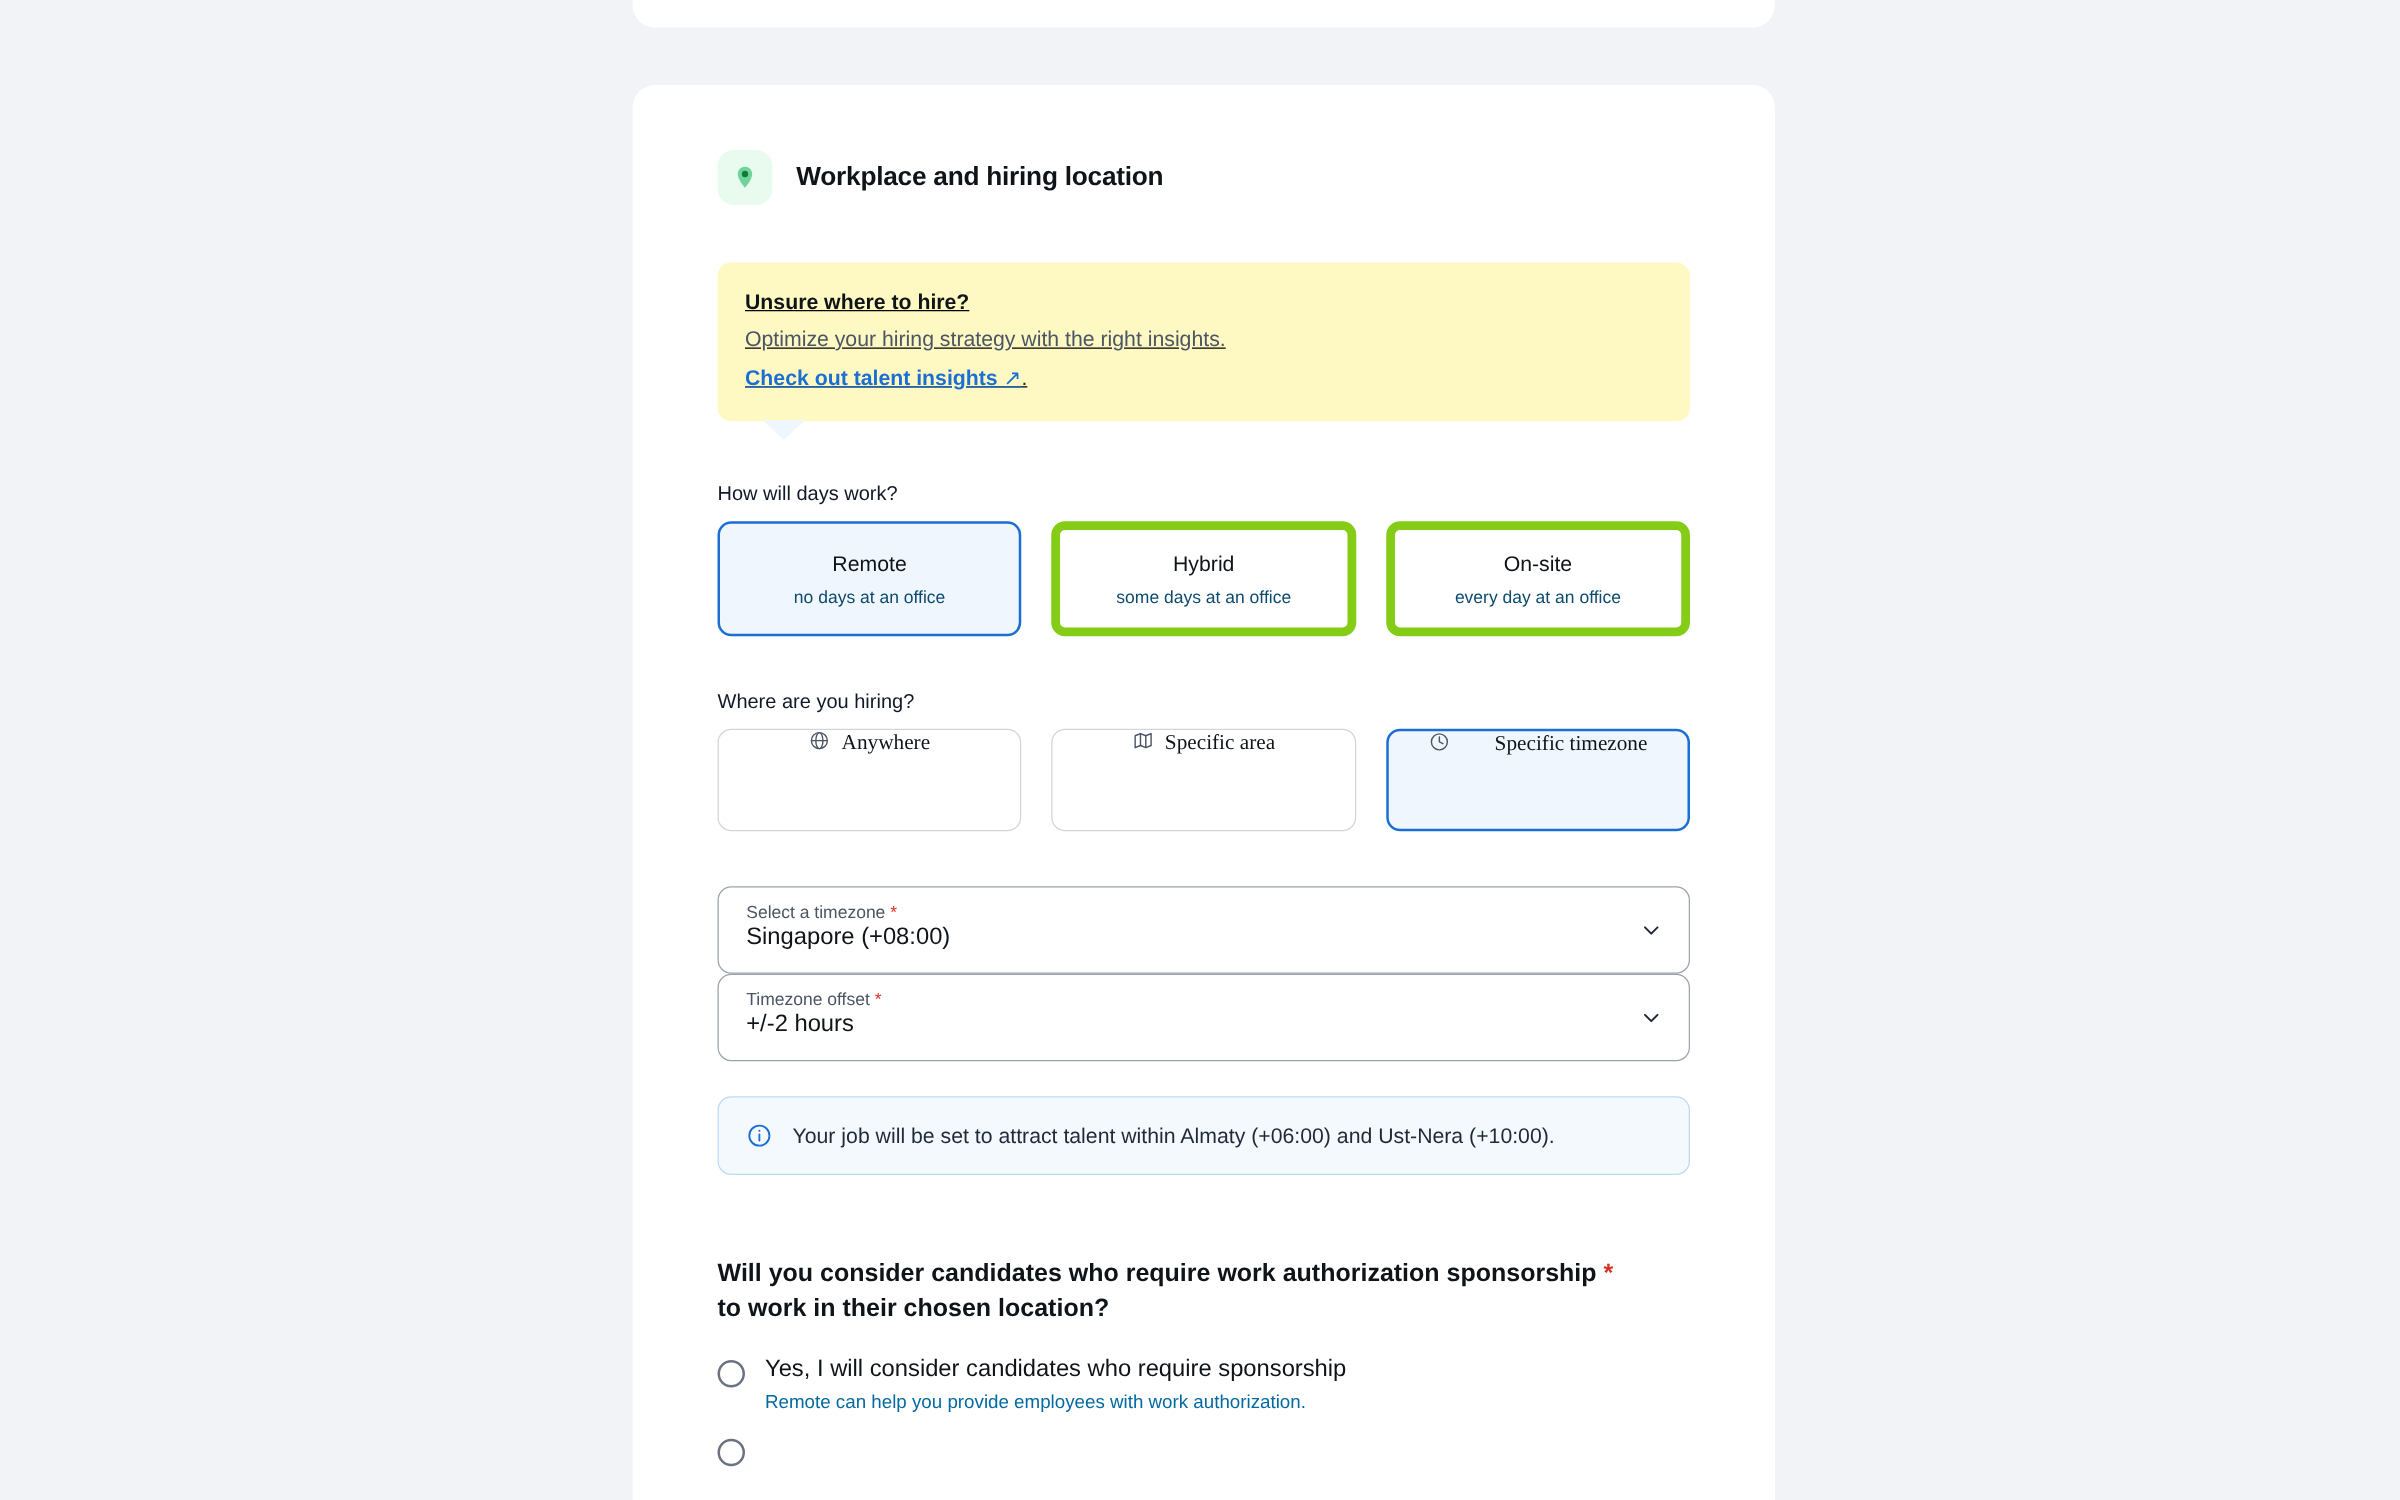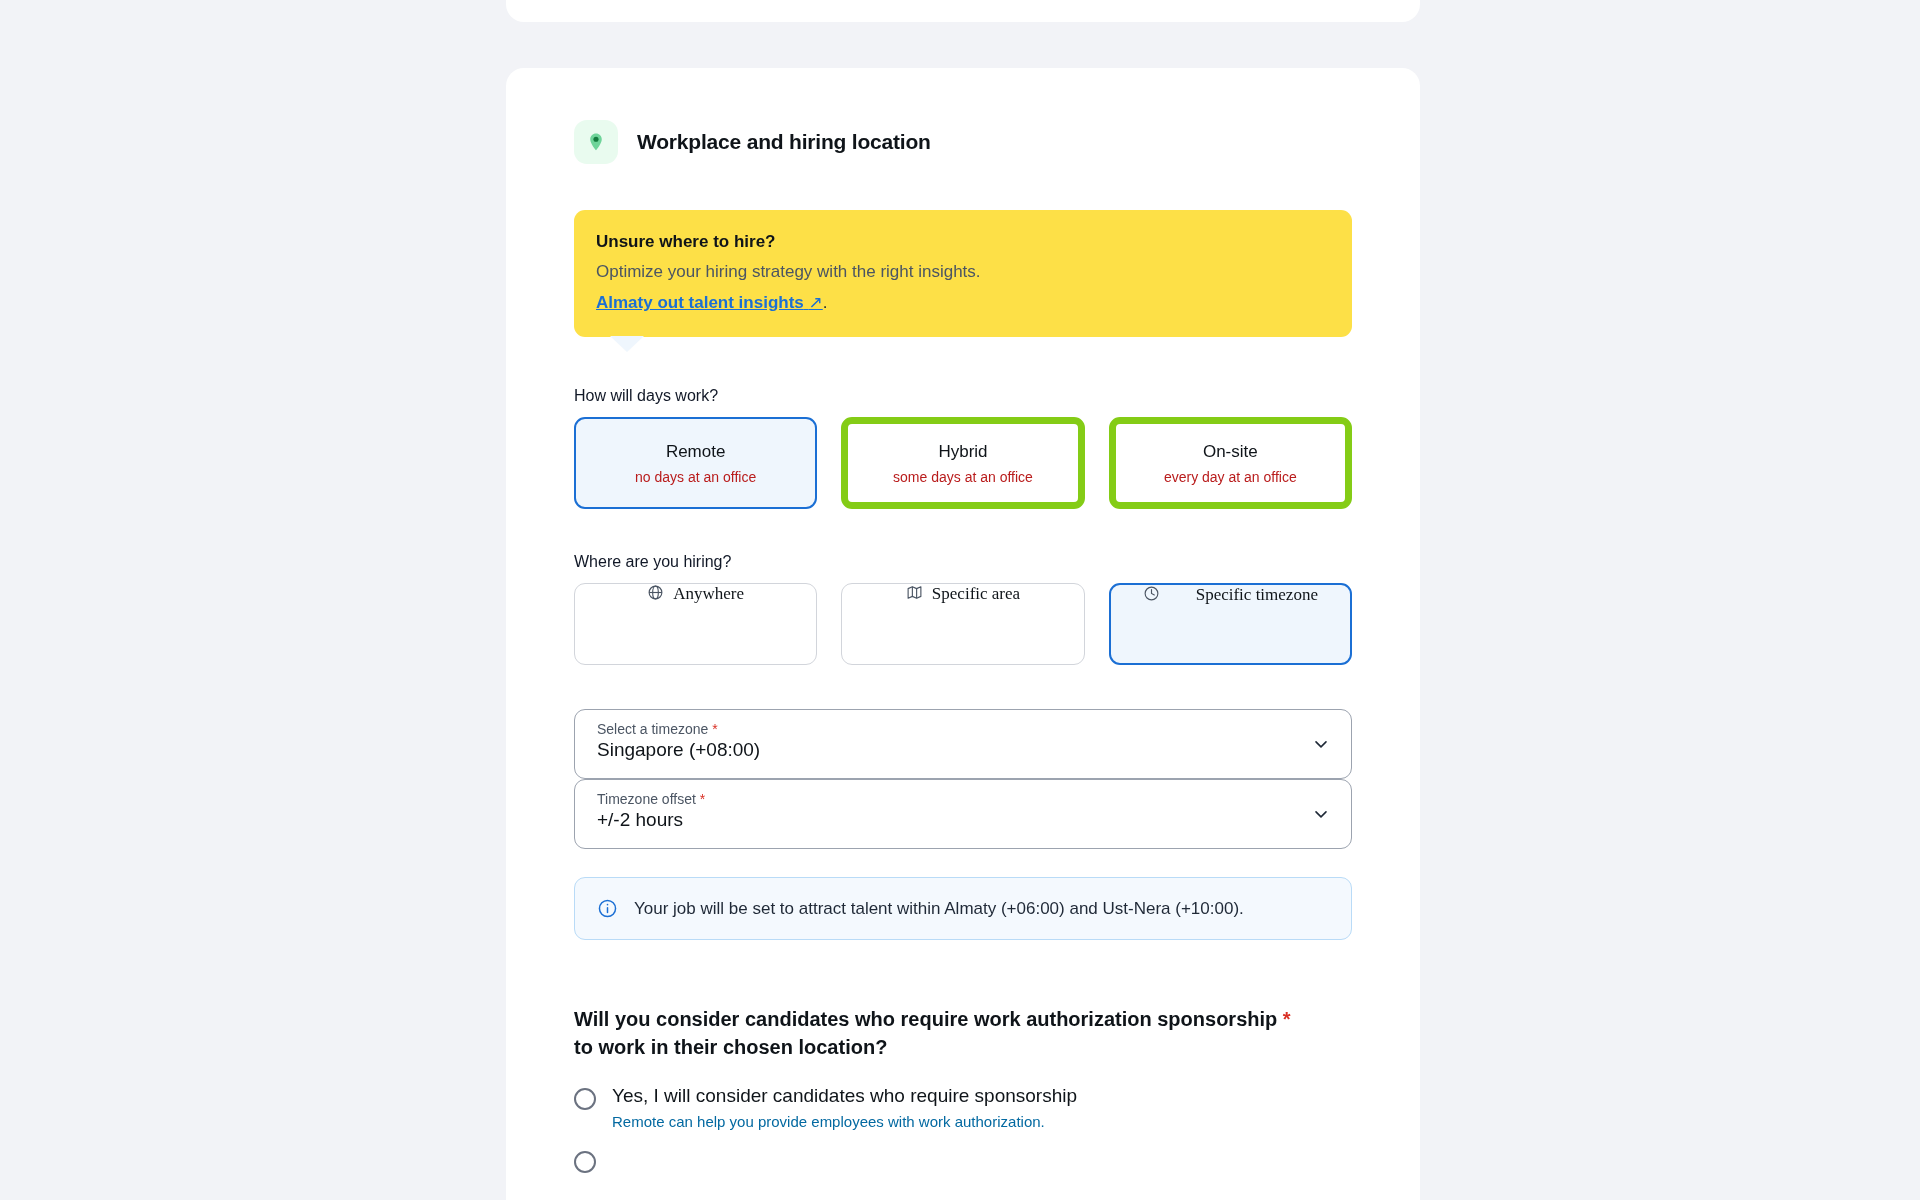--- a/index.html
+++ b/index.html
@@ -64,24 +64,25 @@
   .sec-title {
     font-size: 21px;
     font-weight: bold;
     color: #0f1419;
     letter-spacing: -0.2px;
   }
 
   
   .callout {
     position: relative;
-    background: #fde047;
+    background: #fef9c3;
     border-radius: 11px;
     padding: 22px 44px 24px 22px;
     margin-bottom: 50px;
+    text-decoration: underline;
   }
   .callout-tail {
     position: absolute;
     left: 36px;
     bottom: -15px;
     width: 0;
     height: 0;
     border-left: 17px solid transparent;
     border-right: 17px solid transparent;
     border-top: 16px solid #eff6fd;
@@ -133,21 +134,21 @@
   }
   .opt-card.selected {
     border: 2px solid #1b6fd4;
     background: #eff6fd;
   }
   .opt-title {
     font-size: 17px;
     color: #0f1419;
     margin-bottom: 7px;
   }
-  .opt-sub { font-size: 14px; color: #b91c1c; }
+  .opt-sub { font-size: 14px; color: #0c4a6e; }
 
   .loc-card {
     border: 1px solid #d2d5db;
     border-radius: 11px;
     background: #ffffff;
     height: 82px;
     display: flex;
     justify-content: center;
     gap: 9px;
     cursor: pointer;
@@ -246,21 +247,21 @@
           <circle cx="12" cy="9" r="2.8" fill="#127a3d"></circle>
         </svg>
       </div>
       <div class="sec-title">Workplace and hiring location</div>
     </div>
 
     <div class="callout">
       <div class="callout-title">Unsure where to hire?</div>
       <div class="callout-sub">Optimize your hiring strategy with the right insights.</div>
       <div class="callout-linkrow">
-        <span class="callout-link"><span>Almaty out talent insights</span> <span class="ext-arrow">↗</span></span><span>.</span>
+        <span class="callout-link"><span>Check out talent insights</span> <span class="ext-arrow">↗</span></span><span>.</span>
       </div>
       <div class="callout-tail"></div>
     </div>
 
     <div class="group">
       <div class="field-label">How will days work?</div>
       <div class="opt-row">
         <div class="opt-card selected">
           <div class="opt-title">Remote</div>
           <div class="opt-sub">no days at an office</div>

